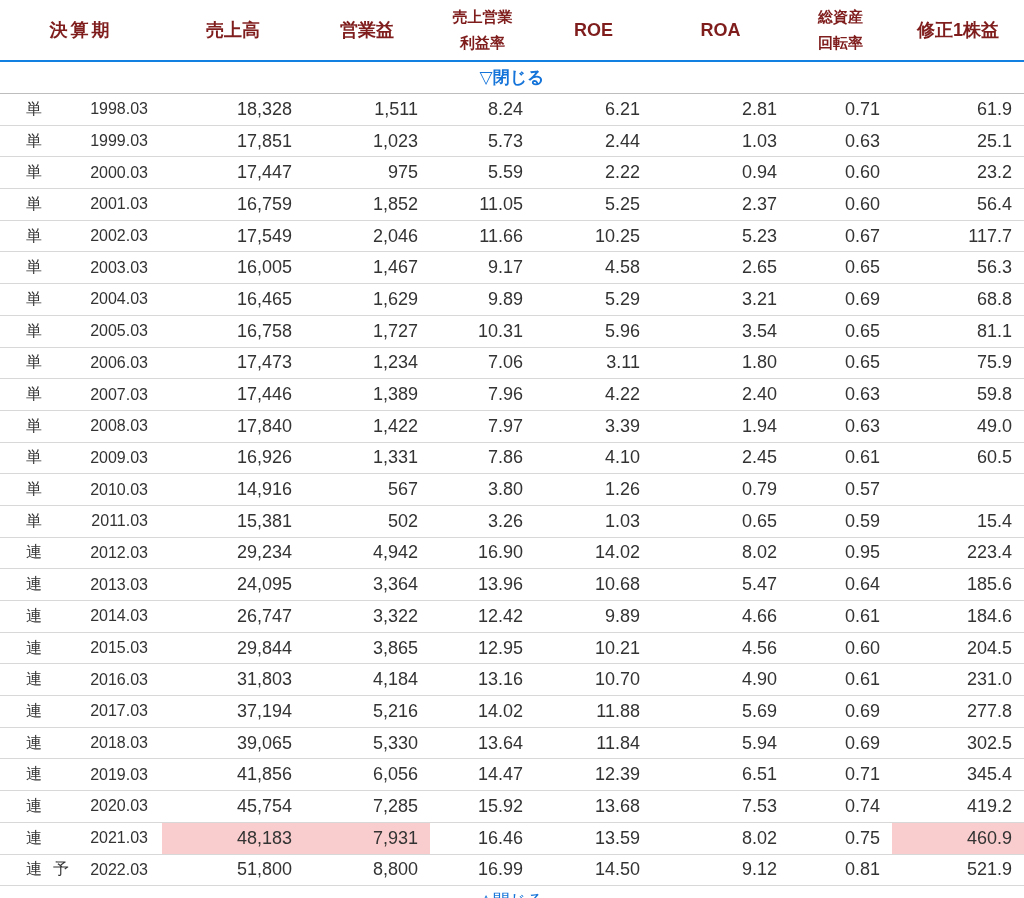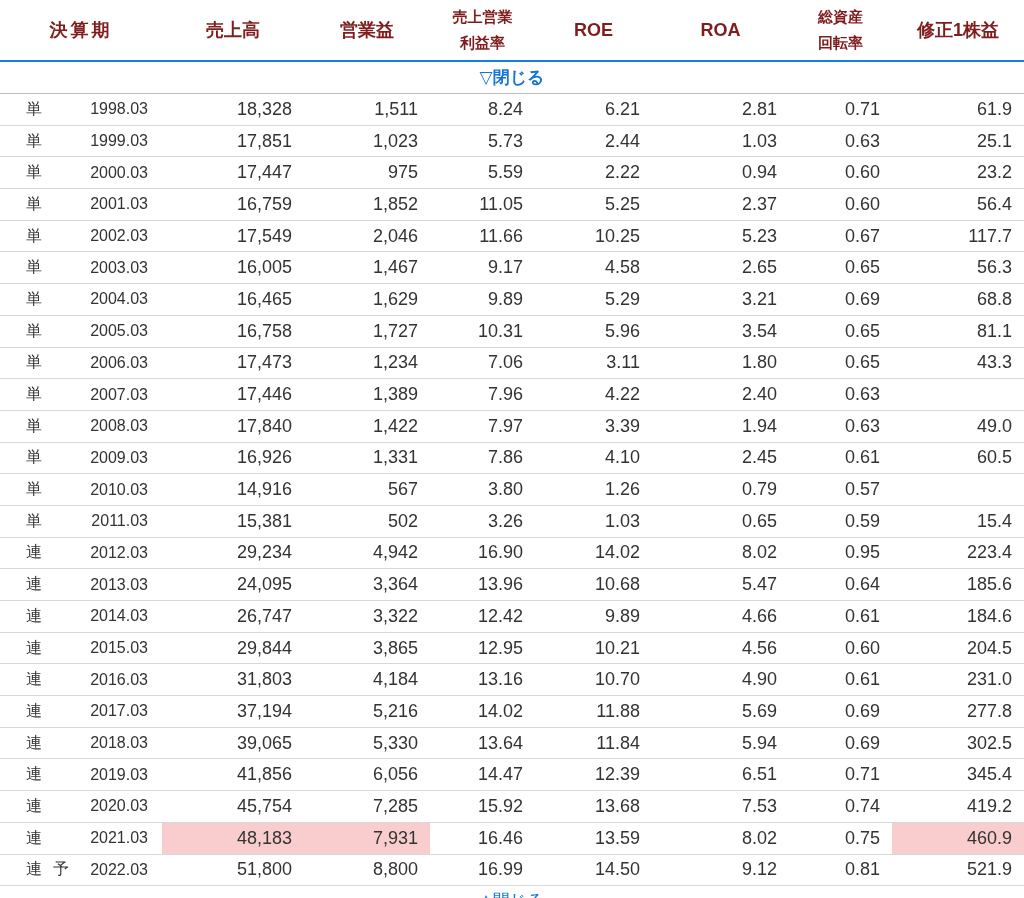--- a/index.html
+++ b/index.html
@@ -202,33 +202,34 @@
         <div class="cell c0">
           <span class="marker">単</span>
           <span class="period">2006.03</span>
         </div>
         <div class="cell c1">17,473</div>
         <div class="cell c2">1,234</div>
         <div class="cell c3">7.06</div>
         <div class="cell c4">3.11</div>
         <div class="cell c5">1.80</div>
         <div class="cell c6">0.65</div>
-        <div class="cell c7">43.3</div>
+        <div class="cell c7">75.9</div>
       </div>
       <div class="trow">
         <div class="cell c0">
           <span class="marker">単</span>
           <span class="period">2007.03</span>
         </div>
         <div class="cell c1">17,446</div>
         <div class="cell c2">1,389</div>
         <div class="cell c3">7.96</div>
         <div class="cell c4">4.22</div>
         <div class="cell c5">2.40</div>
         <div class="cell c6">0.63</div>
+        <div class="cell c7">59.8</div>
       </div>
       <div class="trow">
         <div class="cell c0">
           <span class="marker">単</span>
           <span class="period">2008.03</span>
         </div>
         <div class="cell c1">17,840</div>
         <div class="cell c2">1,422</div>
         <div class="cell c3">7.97</div>
         <div class="cell c4">3.39</div>

